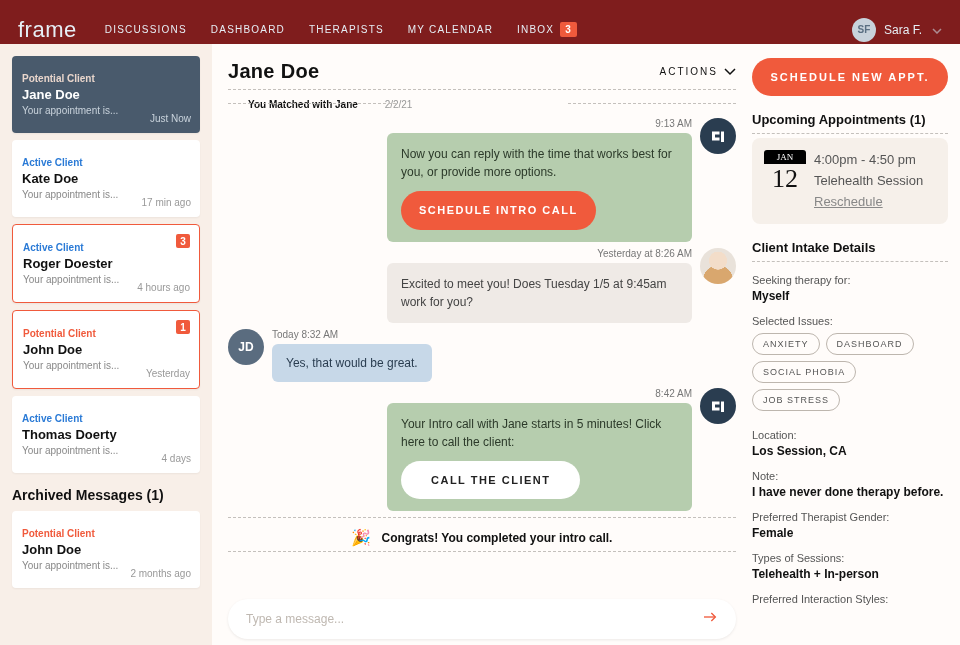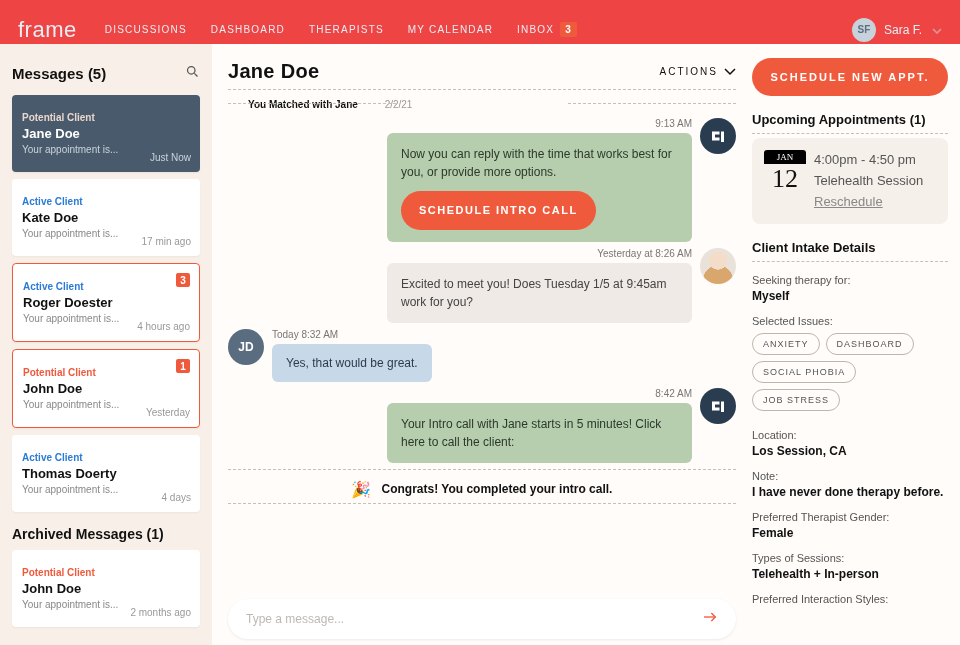--- a/index.html
+++ b/index.html
@@ -1,19 +1,19 @@
 <!DOCTYPE html>
 <html><head>
 <meta charset="utf-8">
 <style>
   * { box-sizing: border-box; margin: 0; padding: 0; }
   html, body { width: 960px; height: 645px; font-family: -apple-system, Helvetica, Arial, sans-serif; background:#fff; overflow:hidden; color:#111; }
 
   
-  .topbar { position:absolute; top:0; left:0; right:0; height:59px; background:#ef4444; display:flex; align-items:center; padding:0 18px; color:#e6eef5; font-size:12px; }
+  .topbar { position:absolute; top:0; left:0; right:0; height:59px; background:#7f1d1d; display:flex; align-items:center; padding:0 18px; color:#e6eef5; font-size:12px; }
   .logo { font-weight:300; font-size:22px; letter-spacing:0.5px; margin-right:28px; }
   .navlink { text-transform:uppercase; font-size:10px; letter-spacing:1.2px; margin-right:24px; cursor:pointer; display:flex; align-items:center; }
   .badge-sm { background:#f05a3c; color:#fff; border-radius:2px; font-size:10px; padding:2px 5px; margin-left:6px; font-weight:700; }
   .topbar-right { margin-left:auto; display:flex; align-items:center; }
   .avatar-sm { width:24px; height:24px; border-radius:50%; background:#c8d2db; color:#5a6f82; display:flex; align-items:center; justify-content:center; font-size:10px; font-weight:700; margin-right:8px; }
   .chev { margin-left:10px; opacity:.6; }
 
   
   .sidebar { position:absolute; top:44px; left:0; width:212px; bottom:0; background:#f8efe8; padding:12px; overflow:hidden; }
   .center  { position:absolute; top:44px; left:212px; right:208px; bottom:0; background:#fffcfa; padding:12px 16px 8px 16px; overflow:hidden; }
@@ -113,29 +113,20 @@
     <span>Sara F.</span>
     <span class="chev">
       <svg width="10" height="6" viewBox="0 0 10 6">
           <path d="M1 1l4 4 4-4" fill="none" stroke="#cbd6e0" stroke-width="1.5"></path>
         </svg>
     </span>
   </div>
 </div>
 
 <div class="sidebar">
-  <div class="side-head">
-    <h2>Messages (5)</h2>
-    <span class="search-ico">
-      <svg viewBox="0 0 24 24" fill="none" stroke-width="2">
-          <circle cx="10" cy="10" r="6"></circle>
-          <line x1="15" y1="15" x2="20" y2="20"></line>
-        </svg>
-    </span>
-  </div>
   <div id="msg-list">
       <div class="card active">
         <div class="lbl-pot">Potential Client</div>
         <h3>Jane Doe</h3>
         <div class="snip">Your appointment is...</div>
         <div class="time">Just Now</div>
       </div>
       <div class="card">
         <div class="lbl-act">Active Client</div>
         <h3>Kate Doe</h3>
@@ -222,20 +213,21 @@
       <div class="tstamp">Today 8:32 AM</div>
       <div class="bubble b-me">Yes, that would be great.</div>
     </div>
   </div>
 
   <div class="msg-row sys">
     <div class="bubble-wrap">
       <div class="tstamp">8:42 AM</div>
       <div class="bubble b-sys">
         <span>Your Intro call with Jane starts in 5 minutes! Click here to call the client:</span><br>
+        <span class="btn btn-white">CALL THE CLIENT</span>
       </div>
     </div>
     <div class="av-round av-frame">
       <svg viewBox="0 0 24 24">
           <path d="M4 6h10v4H8v4h6v4H4z"></path>
           <path d="M16 6h4v14h-4z"></path>
         </svg>
     </div>
   </div>
 

